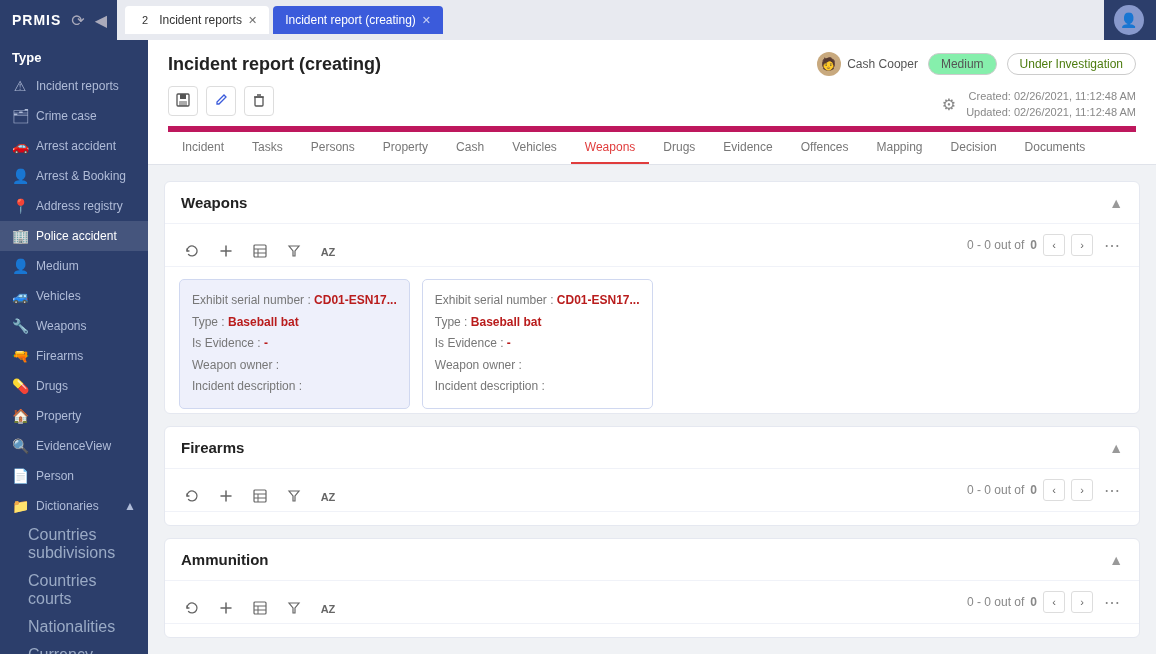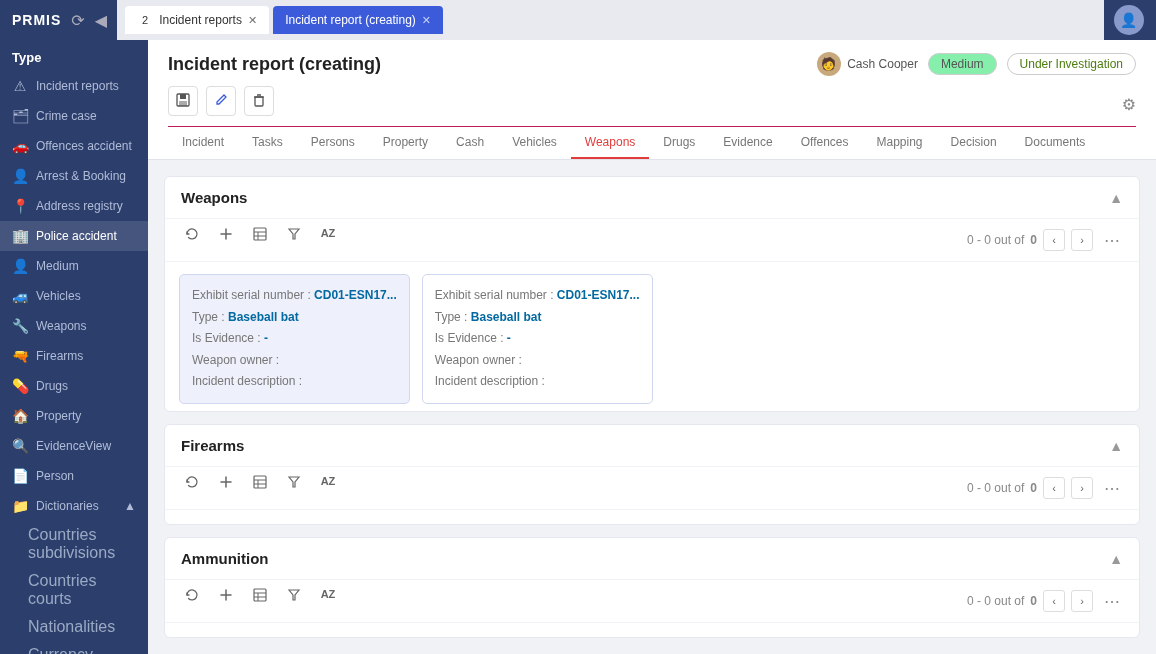--- a/index.html
+++ b/index.html
@@ -40,49 +40,49 @@
     .page-title { font-size: 18px; font-weight: 600; color: #222; }
     .page-header-actions { display: flex; align-items: center; gap: 10px; }
     .user-badge { display: flex; align-items: center; gap: 6px; font-size: 12px; color: #555; }
     .user-avatar-sm { width: 24px; height: 24px; border-radius: 50%; background: #c8a97e; display: flex; align-items: center; justify-content: center; overflow: hidden; }
     .priority-badge { background: #86efac; border: 1px solid #ccc; border-radius: 12px; padding: 3px 12px; font-size: 12px; color: #555; cursor: pointer; }
     .status-badge { background: #fff; border: 1px solid #ccc; border-radius: 12px; padding: 3px 12px; font-size: 12px; color: #4d7c0f; cursor: pointer; }
     .toolbar-actions { display: flex; align-items: center; gap: 8px; margin-bottom: 6px; }
     .toolbar-btn { width: 30px; height: 30px; display: flex; align-items: center; justify-content: center; border: 1px solid #ddd; border-radius: 4px; cursor: pointer; background: #fff; font-size: 15px; color: #555; }
 
     
-    .tabs-nav { display: flex; gap: 0; border-top: 1px solid #be185d; overflow-x: auto; }
+    .tabs-nav { display: flex; gap: 0; border-top: 6px solid #be185d; overflow-x: auto; }
     .tab-nav-item { padding: 8px 14px; font-size: 12px; color: #777; cursor: pointer; white-space: nowrap; border-bottom: 2px solid transparent; }
     .tab-nav-item.active { color: #e03c3c; border-bottom: 2px solid #e03c3c; font-weight: 500; }
 
     
     .content-area { flex: 1; overflow-y: auto; padding: 16px 16px; display: flex; flex-direction: column; gap: 12px; }
 
     
     .meta-info { font-size: 11px; color: #888; text-align: right; line-height: 1.5; }
     .settings-icon-wrap { cursor: pointer; color: #888; font-size: 16px; }
 
     
     .section-card { background: #fff; border-radius: 6px; border: 1px solid #e5e8f0; overflow: hidden; }
     .section-header { display: flex; align-items: center; justify-content: space-between; padding: 12px 16px; border-bottom: 1px solid #f0f2f8; cursor: pointer; }
     .section-title { font-size: 15px; font-weight: 600; color: #222; }
     .section-toggle { color: #999; font-size: 14px; }
     .section-toolbar { display: flex; align-items: center; justify-content: space-between; padding: 8px 14px; border-bottom: 1px solid #f0f2f8; }
     .section-toolbar-left { display: flex; align-items: center; gap: 8px; }
-    .sec-btn { width: 26px; height: 26px; display: flex; align-items: flex-start; justify-content: center; cursor: pointer; color: #666; font-size: 14px; border-radius: 3px; }
+    .sec-btn { width: 26px; height: 26px; display: flex; align-items: flex-end; justify-content: center; cursor: pointer; color: #666; font-size: 14px; border-radius: 3px; }
     .section-toolbar-right { display: flex; align-items: center; gap: 6px; font-size: 12px; color: #888; }
     .pagination-btn { width: 22px; height: 22px; border: 1px solid #ddd; border-radius: 3px; display: flex; align-items: center; justify-content: center; cursor: pointer; font-size: 11px; color: #666; }
     .more-btn { width: 26px; height: 26px; display: flex; align-items: center; justify-content: center; cursor: pointer; color: #888; font-size: 16px; }
 
     
     .weapon-cards { display: flex; gap: 12px; padding: 12px 14px; flex-wrap: wrap; }
     .weapon-card { border: 1px solid #d0d8f0; border-radius: 5px; padding: 10px 12px; min-width: 180px; flex: 0 0 auto; font-size: 12px; line-height: 1.8; background: #eef0fb; }
     .weapon-card-field { color: #555; }
     .weapon-card-field span.label { color: #777; }
-    .weapon-card-field span.value { font-weight: 600; color: #0369a1; }
+    .weapon-card-field span.value { font-weight: 600; color: #b91c1c; }
     .section-empty { padding: 4px 14px 12px; min-height: 10px; }
   </style>
 </head>
 <body>
 
 <div class="topbar">
   <span class="topbar-logo">PRMIS</span>
   <span class="topbar-sync">⟳</span>
   <span class="topbar-collapse">◀</span>
   <div class="tabs-bar">
@@ -107,21 +107,21 @@
     <div class="sidebar-item">
       <span class="sidebar-item-icon">⚠</span>
       <span>Incident reports</span>
     </div>
     <div class="sidebar-item">
       <span class="sidebar-item-icon">🗂</span>
       <span>Crime case</span>
     </div>
     <div class="sidebar-item">
       <span class="sidebar-item-icon">🚗</span>
-      <span>Offences accident</span>
+      <span>Arrest accident</span>
     </div>
     <div class="sidebar-item">
       <span class="sidebar-item-icon">👤</span>
       <span>Arrest &amp; Booking</span>
     </div>
     <div class="sidebar-item">
       <span class="sidebar-item-icon">📍</span>
       <span>Address registry</span>
     </div>
     <div class="sidebar-item active">
@@ -227,20 +227,24 @@
               <svg width="16" height="16" viewBox="0 0 16 16" fill="none">
                   <rect x="4" y="5" width="8" height="9" rx="1" stroke="#555" stroke-width="1.3"></rect>
                   <line x1="3" y1="5" x2="13" y2="5" stroke="#555" stroke-width="1.3"></line>
                   <line x1="6" y1="3" x2="10" y2="3" stroke="#555" stroke-width="1.5"></line>
                 </svg>
             </span>
           </div>
         </div>
         <div style="display:flex; align-items:center; gap:10px;">
           <span class="settings-icon-wrap">⚙</span>
+          <div class="meta-info">
+            <div><span>Created:</span> <span>02/26/2021, 11:12:48 AM</span></div>
+            <div><span>Updated:</span> <span>02/26/2021, 11:12:48 AM</span></div>
+          </div>
         </div>
       </div>
       <div class="tabs-nav">
         <div class="tab-nav-item">Incident</div>
         <div class="tab-nav-item">Tasks</div>
         <div class="tab-nav-item">Persons</div>
         <div class="tab-nav-item">Property</div>
         <div class="tab-nav-item">Cash</div>
         <div class="tab-nav-item">Vehicles</div>
         <div class="tab-nav-item active">Weapons</div>

